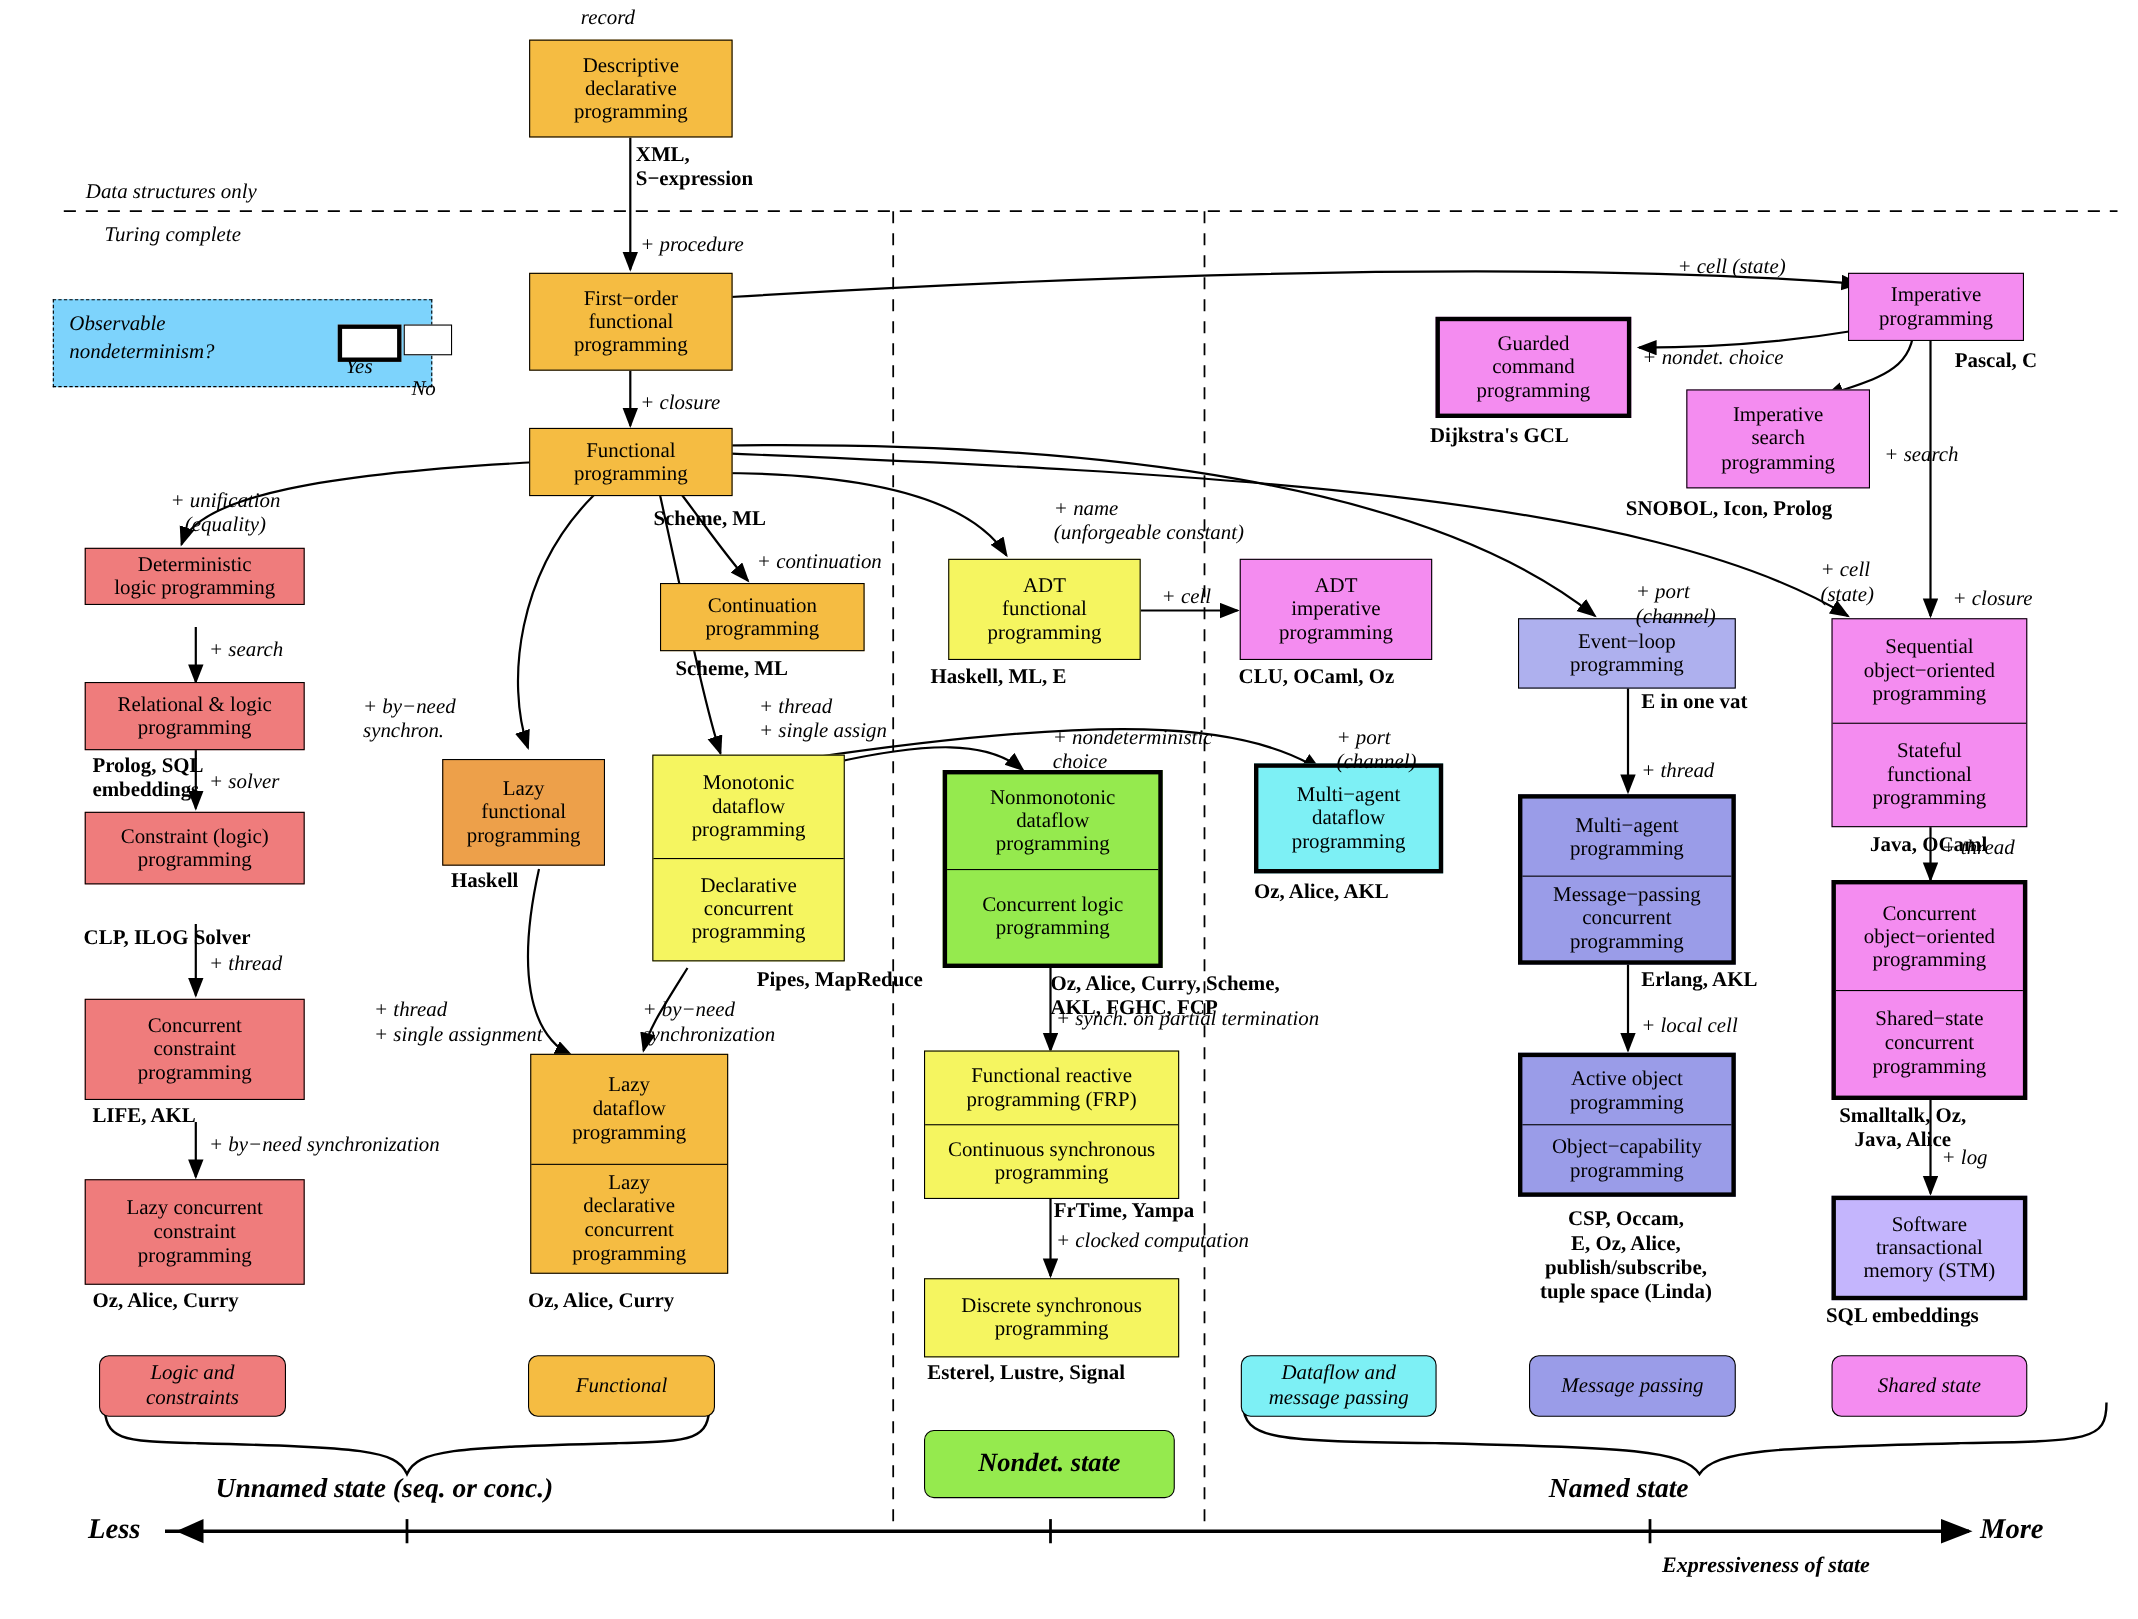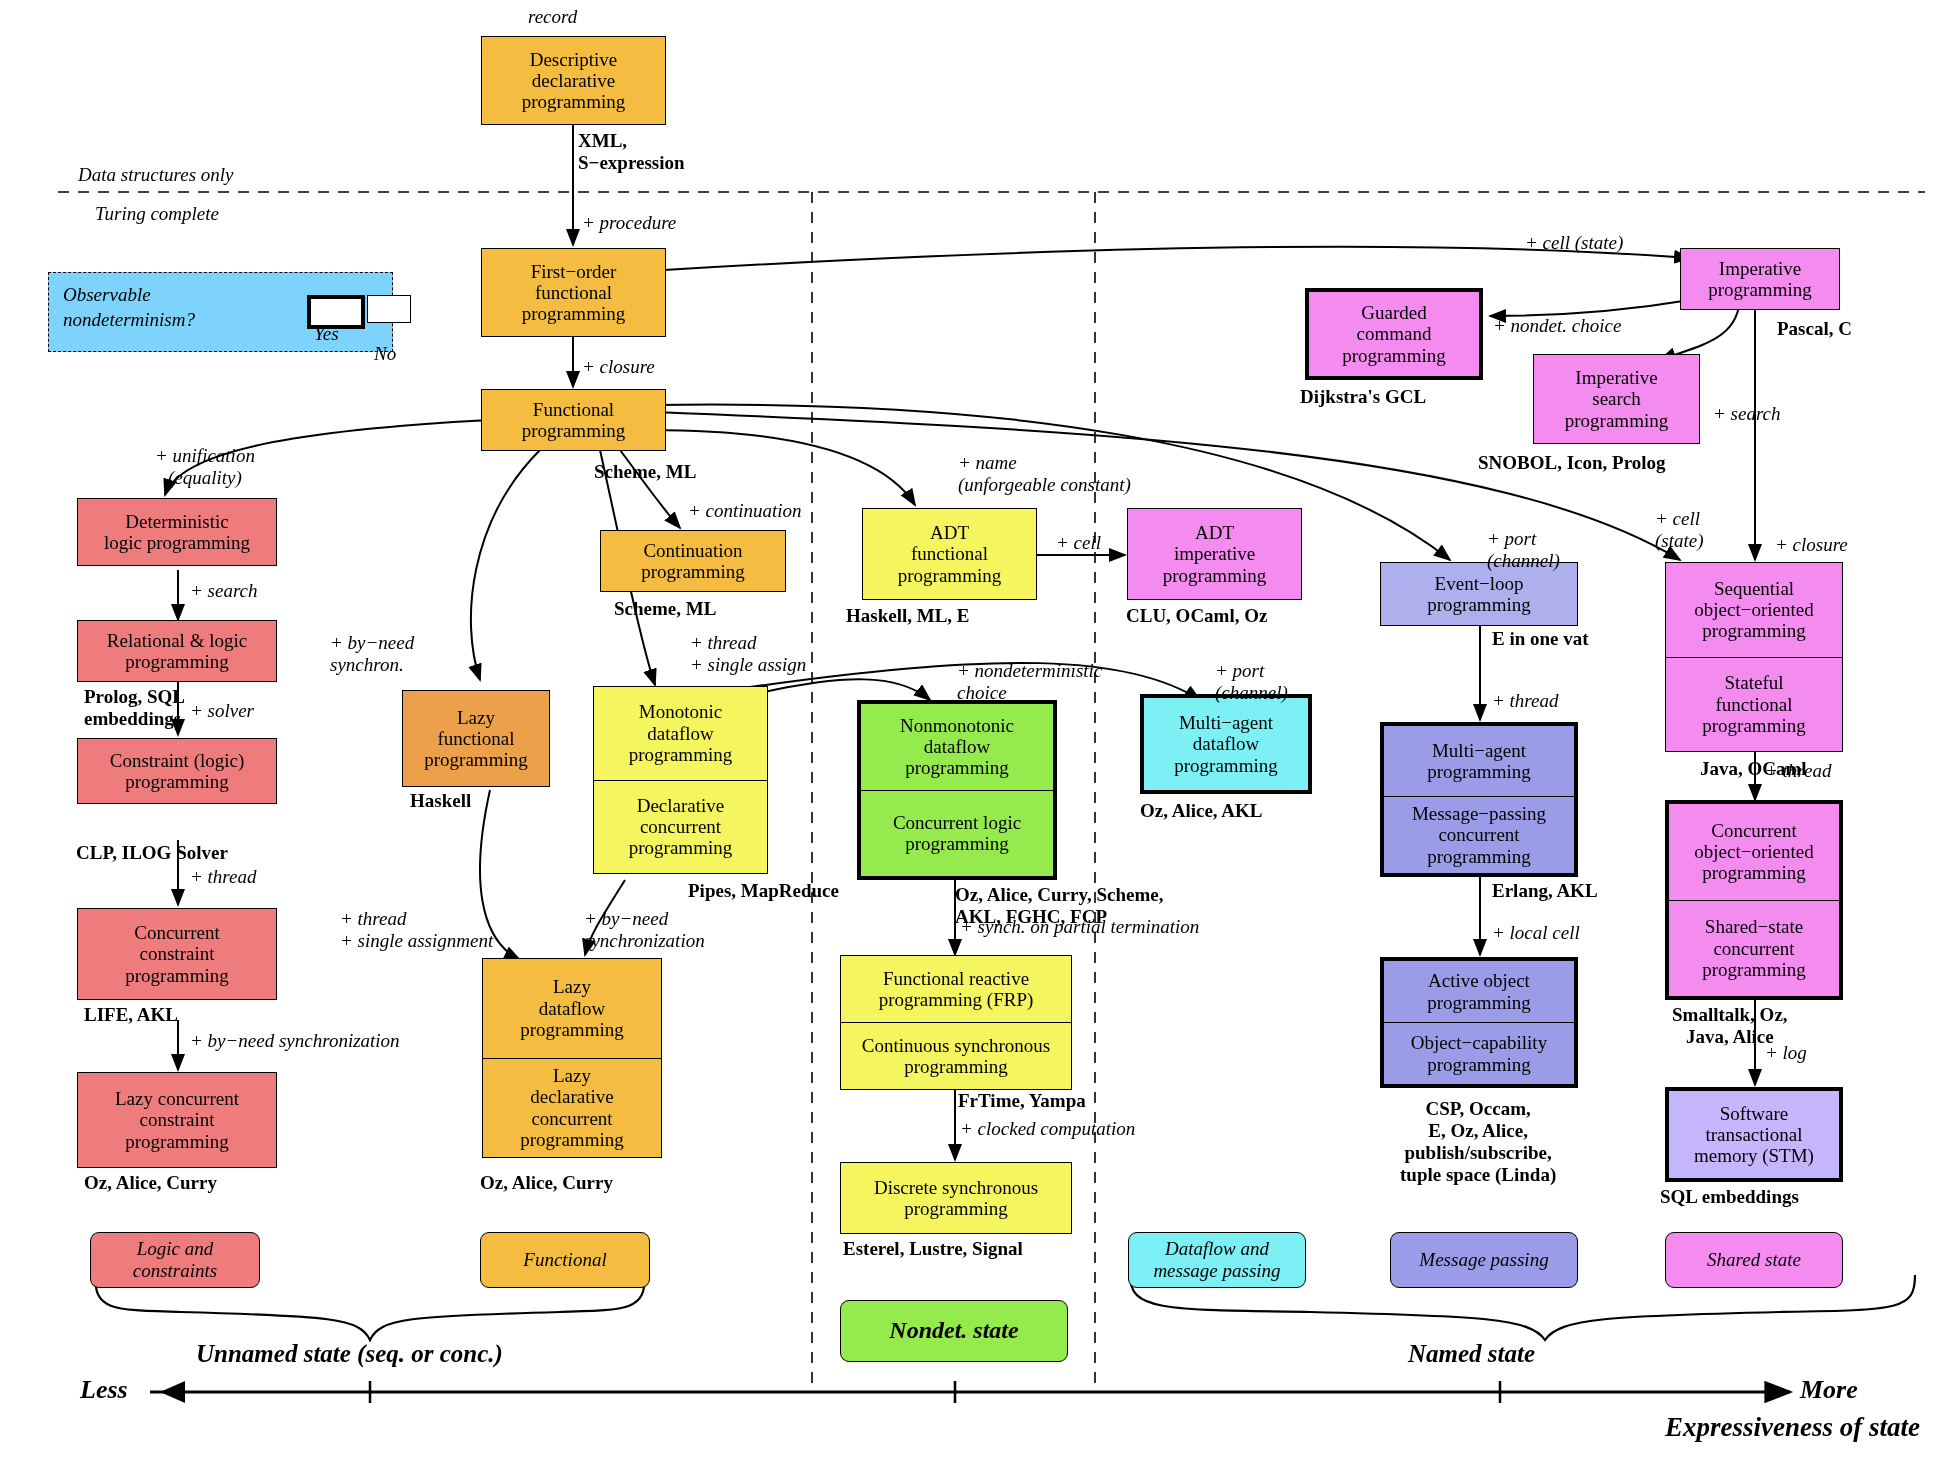--- a/index.html
+++ b/index.html
@@ -133,21 +133,21 @@
 command
 programming</div>
   </div>
 
   <div class="box" style="left:1533px;top:354px;width:167px;height:90px;background:#f48cf0;">
     <div class="seg" style="white-space:pre-line">Imperative
 search
 programming</div>
   </div>
 
-  <div class="box" style="left:77px;top:498px;width:200px;height:68px;background:#ef7c7c;">
+  <div class="box" style="left:77px;top:498px;width:200px;height:52px;background:#ef7c7c;">
     <div class="seg" style="white-space:pre-line">Deterministic
 logic programming</div>
   </div>
 
   <div class="box" style="left:77px;top:620px;width:200px;height:62px;background:#ef7c7c;">
     <div class="seg" style="white-space:pre-line">Relational &amp; logic
 programming</div>
   </div>
 
   <div class="box" style="left:77px;top:738px;width:200px;height:66px;background:#ef7c7c;">
@@ -377,15 +377,15 @@
     <span style="white-space:pre-line">Shared state</span>
   </div>
   <div class="catbox" style="left:840px;top:1300px;width:228px;height:62px;background:#95ea4e;">
     <span class="big" style="white-space:pre-line">Nondet. state</span>
   </div>
 
   <div class="ann" style="left:196px;top:1340px;font-size:25px;font-weight:bold;">Unnamed state (seq. or conc.)</div>
   <div class="ann" style="left:1408px;top:1340px;font-size:25px;font-weight:bold;">Named state</div>
   <div class="ann" style="left:80px;top:1375px;font-size:26px;font-weight:bold;">Less</div>
   <div class="ann" style="left:1800px;top:1375px;font-size:26px;font-weight:bold;">More</div>
-  <div class="ann" style="left:1665px;top:1412px;font-size:27px;font-weight:bold;">Expressiveness of state</div>
+  <div class="ann" style="left:1511px;top:1412px;font-size:20px;font-weight:bold;">Expressiveness of state</div>
 
 </div>
 
 </body></html>

